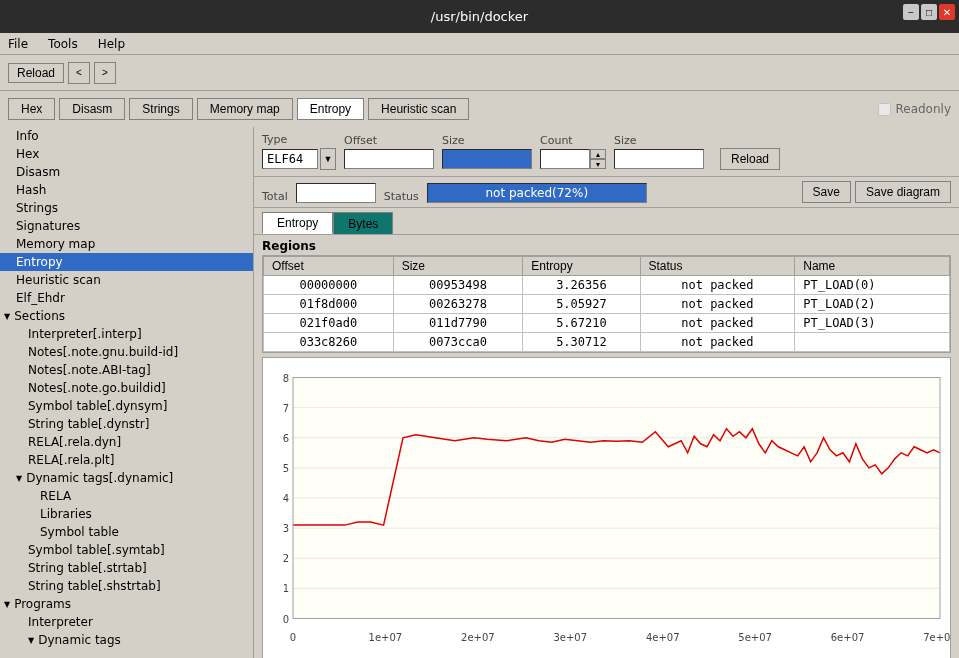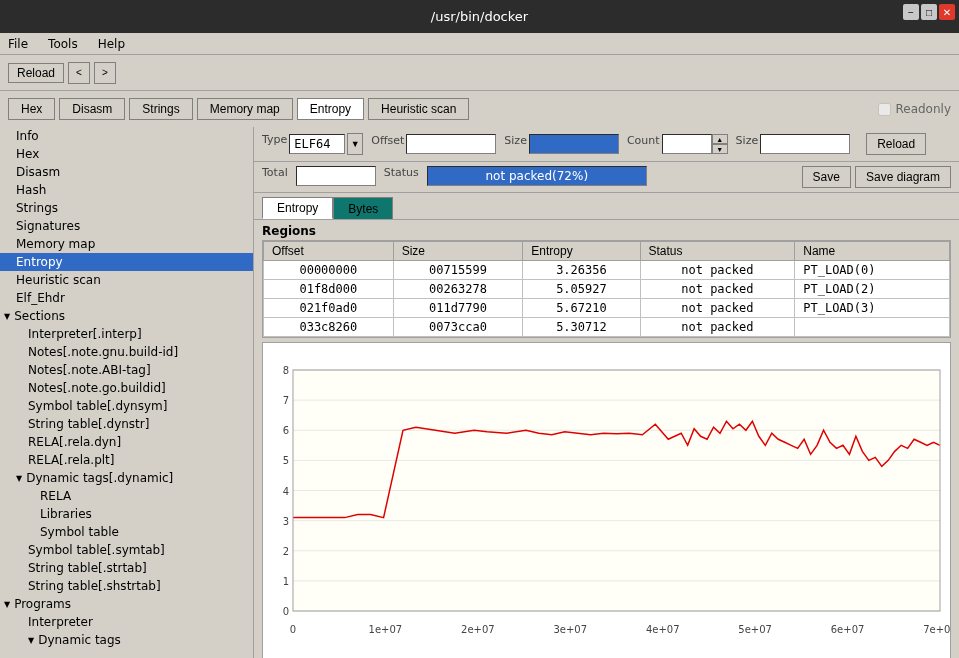--- a/index.html
+++ b/index.html
@@ -31,26 +31,26 @@
     .sidebar-item.active { background: #316ac5; color: #fff; }
     .sidebar-item.indent1 { padding-left: 16px; }
     .sidebar-item.indent2 { padding-left: 28px; }
     .sidebar-item.indent3 { padding-left: 40px; }
     .sidebar-section { padding: 2px 4px; font-weight: normal; display: flex; align-items: center; cursor: pointer; }
     .triangle { font-size: 8px; margin-right: 4px; }
     
     .right-panel { flex: 1; display: flex; flex-direction: column; overflow: hidden; background: #d4d0c8; }
     
     .params-row { display: flex; align-items: center; gap: 8px; padding: 6px 8px; border-bottom: 1px solid #a0a0a0; flex-wrap: wrap; }
-    .param-group { display: flex; flex-direction: row; gap: 2px; }
+    .param-group { display: flex; flex-direction: column; gap: 2px; }
     .param-label { font-size: 11px; color: #444; }
     .param-input { border: 1px inset #808080; background: #fff; padding: 2px 4px; font-size: 12px; font-family: monospace; }
     .reload-btn { background: #d4d0c8; border: 1px solid #808080; padding: 3px 10px; cursor: pointer; font-size: 12px; margin-left: auto; align-self: flex-end; }
     
-    .total-row { display: flex; align-items: flex-start; gap: 8px; padding: 4px 8px; border-bottom: 1px solid #a0a0a0; }
+    .total-row { display: flex; align-items: flex-end; gap: 8px; padding: 4px 8px; border-bottom: 1px solid #a0a0a0; }
     .total-label { font-size: 11px; color: #444; }
     .total-value { border: 1px inset #808080; background: #fff; padding: 2px 6px; font-size: 12px; width: 80px; }
     .status-label { font-size: 11px; color: #444; }
     .status-bar { flex: 1; background: #316ac5; color: #fff; text-align: center; padding: 2px 0; font-size: 12px; border: 1px inset #808080; max-width: 220px; }
     .action-btns { display: flex; gap: 4px; margin-left: auto; }
     .action-btn { background: #d4d0c8; border: 1px solid #808080; padding: 3px 10px; cursor: pointer; font-size: 12px; }
     
     .content-tabs { display: flex; gap: 0; padding: 4px 8px 0; border-bottom: 1px solid #a0a0a0; }
     .content-tab { background: #0f766e; border: 1px solid #808080; border-bottom: none; padding: 3px 14px; cursor: pointer; font-size: 12px; }
     .content-tab.active { background: #fff; border-bottom: 1px solid #fff; }
@@ -265,21 +265,21 @@
             <th>Offset</th>
             <th>Size</th>
             <th>Entropy</th>
             <th>Status</th>
             <th>Name</th>
           </tr>
         </thead>
         <tbody id="table-body">
         <tr>
               <td>00000000</td>
-              <td>00715599</td>
+              <td>00953498</td>
               <td>3.26356</td>
               <td>not packed</td>
               <td class="name-col">PT_LOAD(0)</td>
             </tr>
             <tr>
               <td>01f8d000</td>
               <td>00263278</td>
               <td>5.05927</td>
               <td>not packed</td>
               <td class="name-col">PT_LOAD(2)</td>

